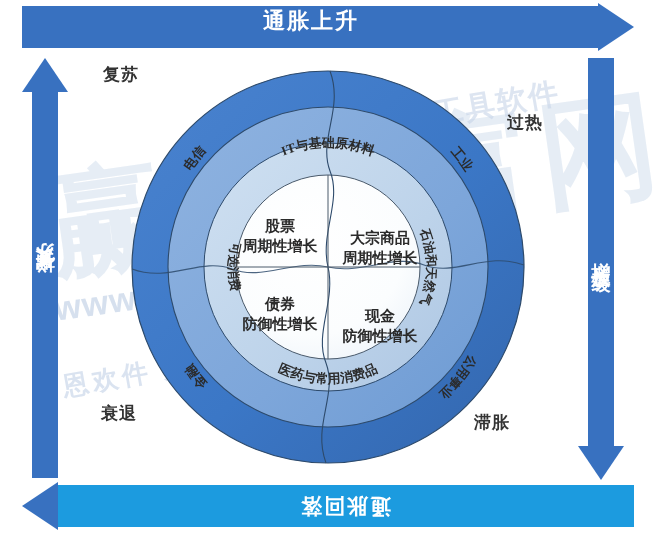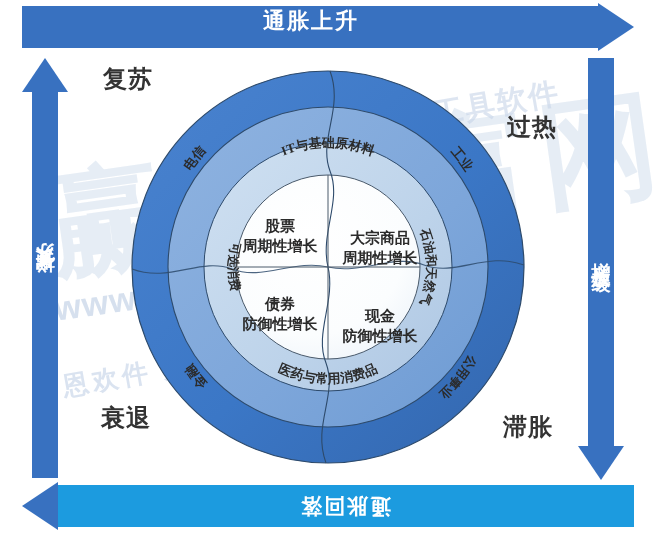--- a/index.html
+++ b/index.html
@@ -85,27 +85,27 @@
   }
   #arrow-right .label{
     position:absolute;left:8px;top:0;width:26px;height:392px;
     display:flex;align-items:center;justify-content:center;
     color:#ffffff;font-size:19px;font-weight:bold;letter-spacing:3px;
     writing-mode:vertical-rl;
   }
 
   
   .corner{
-    position:absolute;color:#333333;font-size:24px;font-weight:bold;
+    position:absolute;color:#333333;font-size:17px;font-weight:bold;
     letter-spacing:1px;white-space:nowrap;
   }
   #corner-recovery{left:103px;top:63px;}
   #corner-overheat{left:507px;top:63px;margin-top:48px;}
   #corner-recession{left:101px;top:402px;}
-  #corner-stagflation{left:503px;top:411px;}
+  #corner-stagflation{left:474px;top:411px;}
 
   
   #wheel{position:absolute;left:108px;top:47px;width:440px;height:440px;}
   #wheel svg{display:block;}
 
   .ring-label{
     font-family:"Liberation Serif","DejaVu Serif",serif;
     fill:#2b2b2b;font-weight:bold;
   }
   .quad-text{

